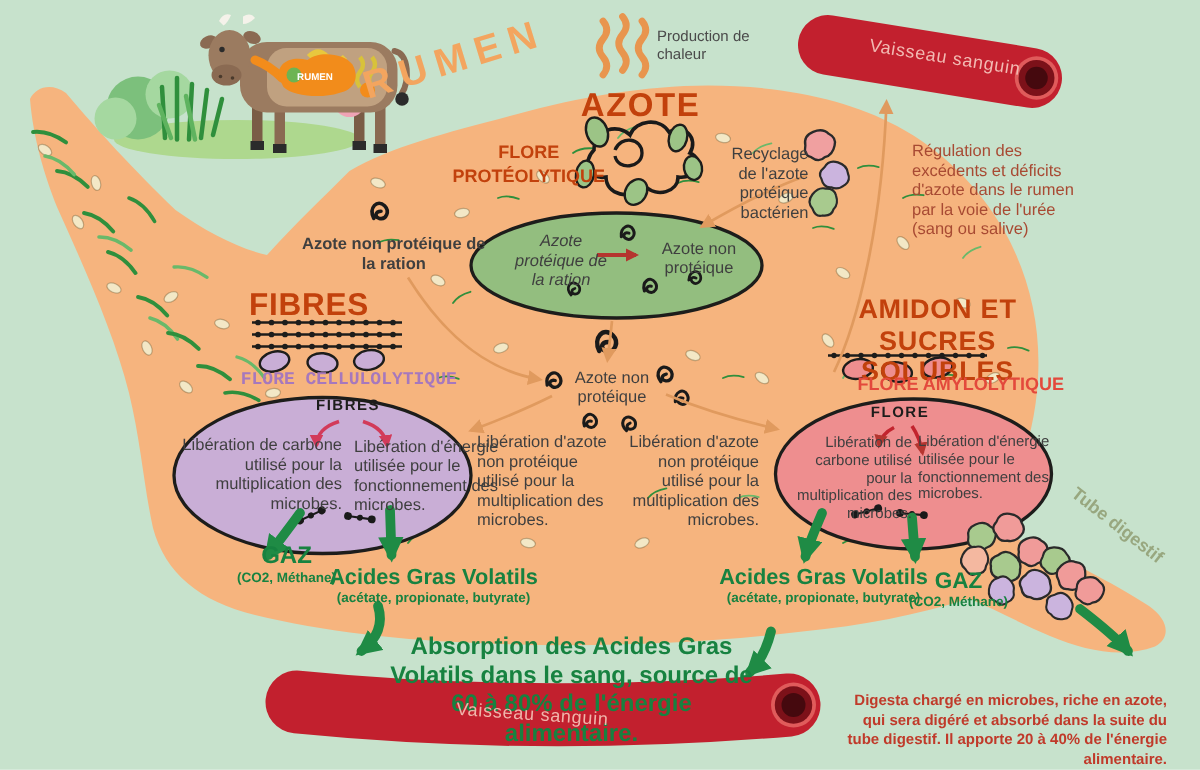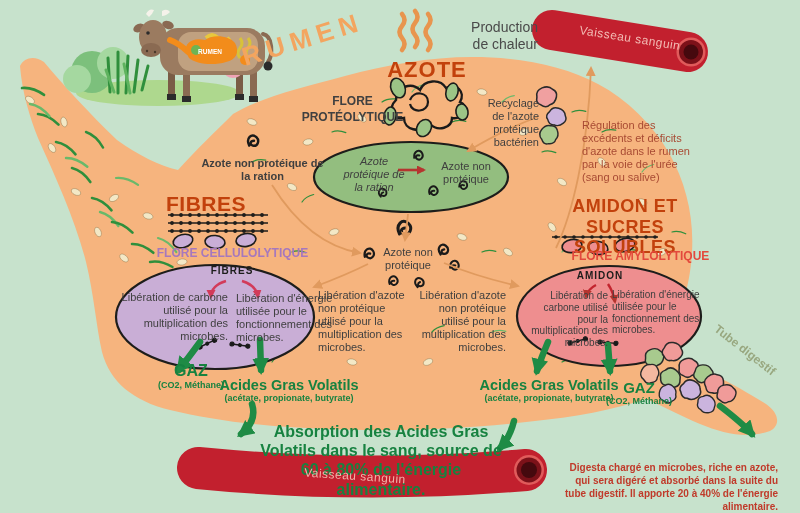--- a/index.html
+++ b/index.html
@@ -333,55 +333,55 @@
       <path d="M240,38 q4,5 0,10 q-4,5 0,10" stroke="#d8c23a" stroke-width="3" fill="none"></path>
       <path d="M248,38 q4,5 0,10 q-4,5 0,10" stroke="#d8c23a" stroke-width="3" fill="none"></path>
       <path d="M170,40 C178,43 183,47 188,52" stroke="#f28c1b" stroke-width="6" fill="none" stroke-linecap="round"></path>
       <path d="M186,52 C184,42 194,37 205,40 C212,34 229,35 235,43 C240,52 236,60 226,62 C214,66 195,64 189,58 Z" fill="#f28c1b"></path>
       <circle cx="196" cy="50" r="5" fill="#6db453"></circle>
       <circle cx="245" cy="60" r="5" fill="#f28c1b"></circle>
     </g>
   </g>
 </svg>
 
-<div class="txt" style="left:452px;top:19px;width:86px;font-size:14px;color:#4a4a4a;text-align:right;">Production de chaleur</div>
+<div class="txt" style="left:438px;top:19px;width:86px;font-size:10px;color:#4a4a4a;">Production de chaleur</div>
 
 <div class="txt c" style="left:570px;top:31px;width:120px;font-size:12px;color:#f2b9b2;transform:rotate(9deg);letter-spacing:.5px;">Vaisseau sanguin</div>
 
 <div class="txt" style="left:240px;top:24px;font-size:26px;font-weight:800;color:#f3a55f;letter-spacing:6px;transform:rotate(-17deg);">RUMEN</div>
 
 <div class="txt c" style="left:196px;top:48px;width:28px;font-size:6.5px;font-weight:800;color:#ffffff;">RUMEN</div>
 
 <div class="txt c title" style="left:377px;top:57px;width:100px;font-size:22px;letter-spacing:1px;">AZOTE</div>
 
-<div class="txt c b" style="left:295px;top:94px;width:115px;font-size:12px;color:#404040;line-height:1.3;">FLORE PROTÉOLYTIQUE</div>
+<div class="txt c b" style="left:295px;top:94px;width:115px;font-size:12px;color:#c2410c;line-height:1.3;">FLORE PROTÉOLYTIQUE</div>
 
 <div class="txt r" style="left:477px;top:97px;width:62px;">Recyclage de l'azote protéique bactérien</div>
 
-<div class="txt" style="left:582px;top:95px;width:124px;color:#a84a33;margin-top:24px;">Régulation des excédents et déficits d'azote dans le rumen par la voie de l'urée (sang ou salive)</div>
+<div class="txt" style="left:608px;top:95px;width:124px;color:#a84a33;">Régulation des excédents et déficits d'azote dans le rumen par la voie de l'urée (sang ou salive)</div>
 
 <div class="txt c" style="left:200px;top:157px;width:125px;font-weight:bold;">Azote non protéique de la ration</div>
 
 <div class="txt c" style="left:338px;top:155px;width:72px;font-style:italic;">Azote protéique de la ration</div>
 <div class="txt c" style="left:426px;top:160px;width:80px;">Azote non protéique</div>
 
 <div class="txt c" style="left:362px;top:246px;width:92px;">Azote non protéique</div>
 
 <div class="txt c title" style="left:146px;top:192px;width:120px;font-size:21px;">FIBRES</div>
-<div class="txt c b" style="left:145px;top:246px;width:175px;font-size:12px;color:#a678bd;">FLORE CELLULOLYTIQUE</div>
+<div class="txt c b" style="left:145px;top:246px;width:175px;font-size:12px;color:#a678bd;font-family:Liberation Mono, monospace;">FLORE CELLULOLYTIQUE</div>
 <div class="txt c b" style="left:197px;top:265px;width:70px;font-size:10px;color:#1d1d1b;letter-spacing:1px;">FIBRES</div>
 <div class="txt r" style="left:112px;top:291px;width:116px;">Libération de carbone utilisé pour la multiplication des microbes.</div>
 <div class="txt" style="left:236px;top:292px;width:104px;">Libération d'énergie utilisée pour le fonctionnement des microbes.</div>
 
 <div class="txt" style="left:318px;top:289px;width:88px;">Libération d'azote non protéique utilisé pour la multiplication des microbes.</div>
 <div class="txt r" style="left:408px;top:289px;width:98px;">Libération d'azote non protéique utilisé pour la multiplication des microbes.</div>
 
 <div class="txt c title" style="left:535px;top:196px;width:180px;font-size:18px;line-height:1.15;">AMIDON ET SUCRES SOLUBLES</div>
 <div class="txt c b" style="left:548px;top:249px;width:185px;font-size:12px;color:#e3493c;">FLORE AMYLOLYTIQUE</div>
-<div class="txt c b" style="left:565px;top:270px;width:70px;font-size:10px;color:#1d1d1b;letter-spacing:1px;">AMIDON</div>
+<div class="txt c b" style="left:565px;top:270px;width:70px;font-size:10px;color:#1d1d1b;letter-spacing:1px;">FLORE</div>
 <div class="txt r" style="left:522px;top:290px;width:86px;font-size:10px;">Libération de carbone utilisé pour la multiplication des microbes.</div>
 <div class="txt" style="left:612px;top:289px;width:90px;font-size:10px;">Libération d'énergie utilisée pour le fonctionnement des microbes.</div>
 
 <div class="txt c greenout" style="left:123px;top:362px;width:80px;font-size:16px;">GAZ</div>
 <div class="txt c sub greenout" style="left:123px;top:380px;width:80px;">(CO2, Méthane)</div>
 
 <div class="txt c greenout" style="left:176px;top:377px;width:170px;font-size:14.5px;">Acides Gras Volatils</div>
 <div class="txt c sub greenout" style="left:176px;top:393px;width:170px;">(acétate, propionate, butyrate)</div>
 
 <div class="txt c greenout" style="left:436px;top:377px;width:170px;font-size:14.5px;">Acides Gras Volatils</div>

